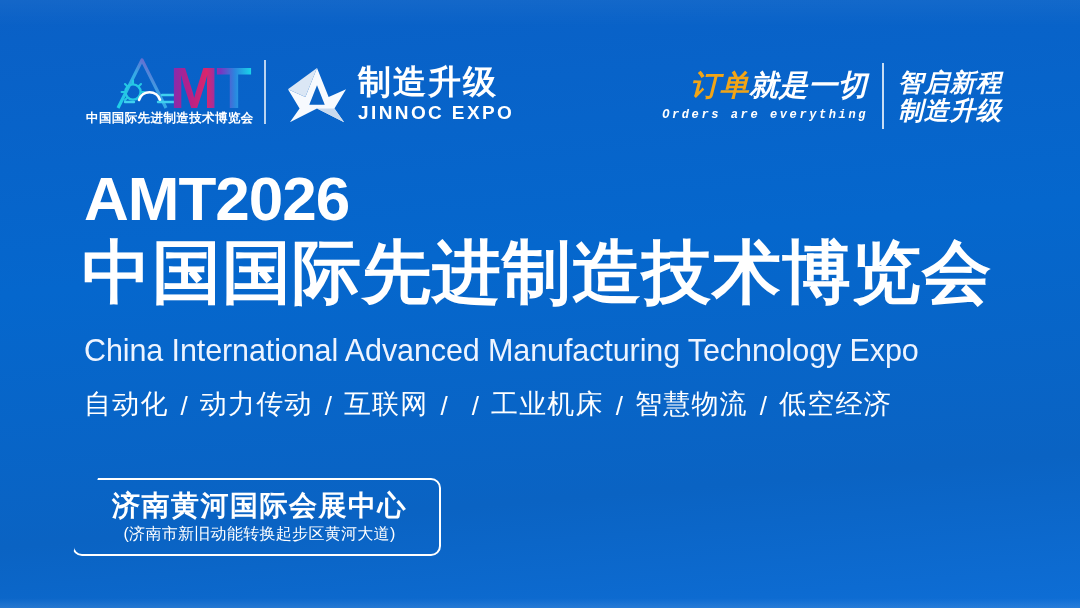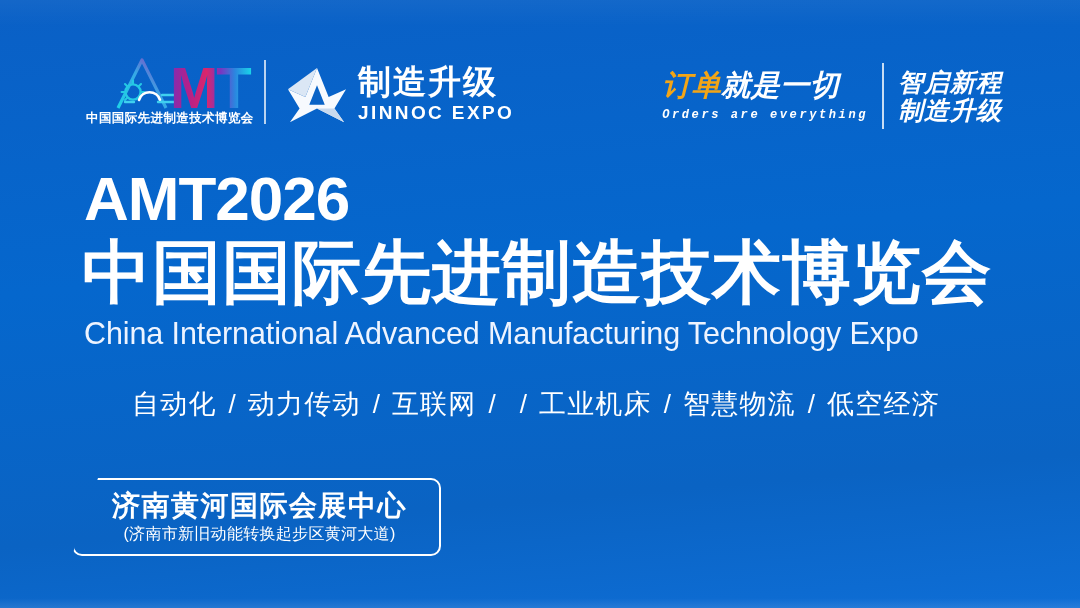--- a/index.html
+++ b/index.html
@@ -130,20 +130,21 @@
     align-items: baseline;
     white-space: nowrap;
     line-height: 1;
   }
   .tag-cn-accent {
     color: #f2a516;
     font-size: 29px;
     font-weight: bold;
     letter-spacing: 0.5px;
     font-style: italic;
+    margin-left: 28px;
   }
   .tag-cn-white {
     color: #ffffff;
     font-size: 29px;
     font-weight: bold;
     letter-spacing: 0.5px;
     font-style: italic;
   }
   .tag-en {
     color: #ffffff;
@@ -199,33 +200,32 @@
     line-height: 1.12;
     margin: 0 0 2px 0;
     white-space: nowrap;
   }
   .title-en {
     color: #eef4ff;
     font-size: 30.5px;
     font-weight: normal;
     letter-spacing: -0.1px;
     line-height: 1.2;
-    margin: 4px 0 0 2px;
+    margin: 21px 0 0 2px;
     white-space: nowrap;
   }
 
   
   .categories {
     position: absolute;
     left: 84px;
     top: 386px;
     display: flex;
-    align-items: center;
-    white-space: nowrap;
-    margin-left: 48px;
+    align-items: flex-end;
+    white-space: nowrap;
   }
   .cat-item {
     color: #ffffff;
     font-size: 27px;
     font-weight: normal;
     letter-spacing: 1.2px;
   }
   .cat-sep {
     color: #ffffff;
     font-size: 26px;

